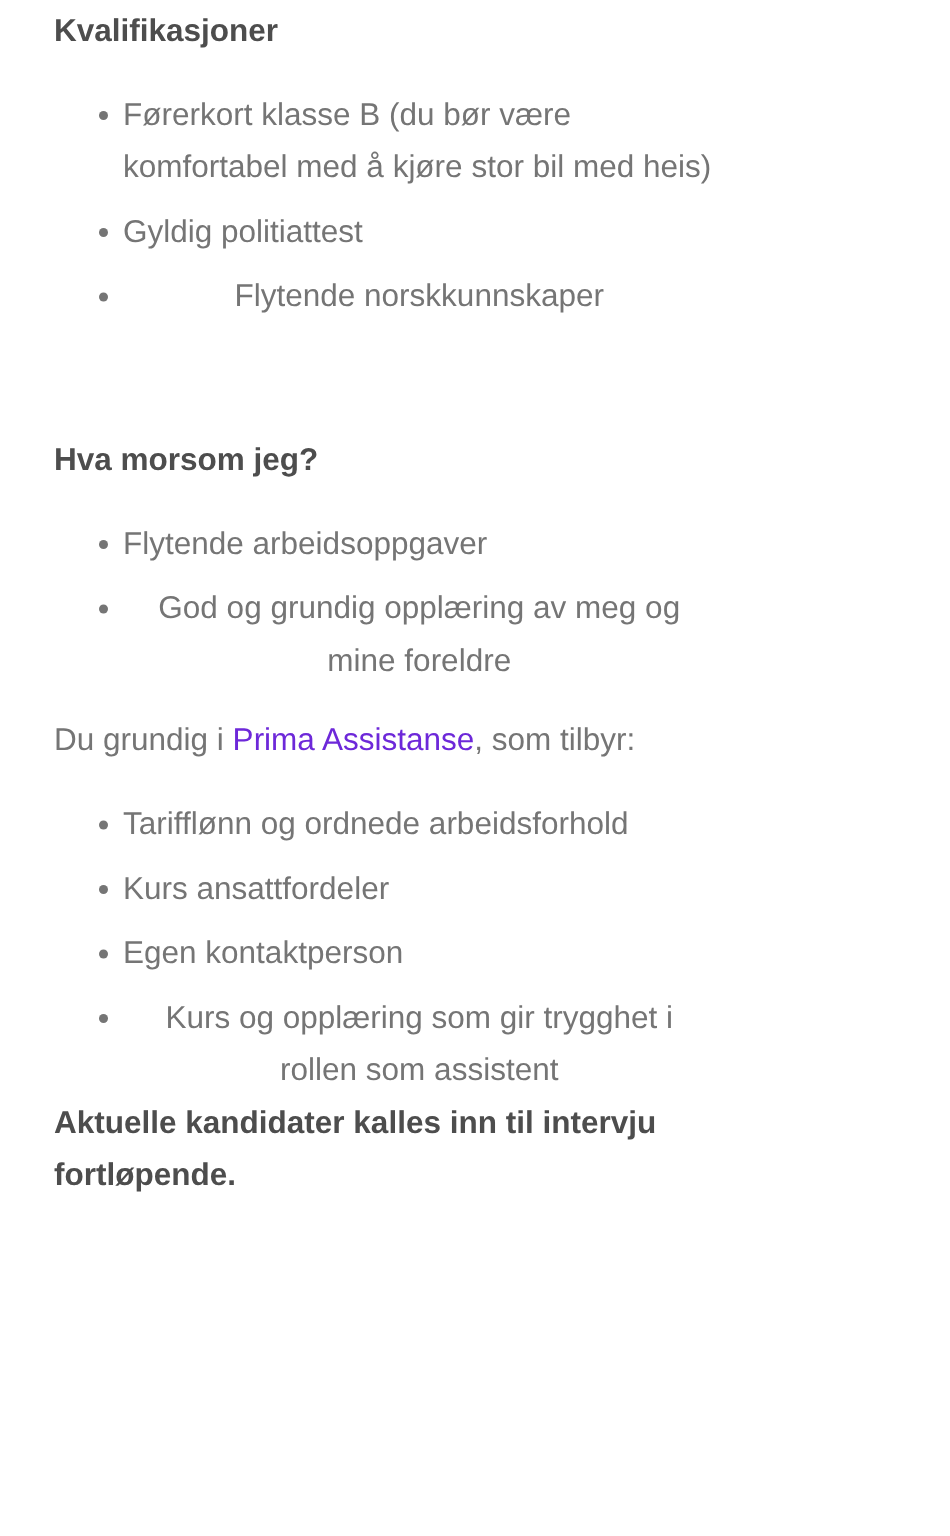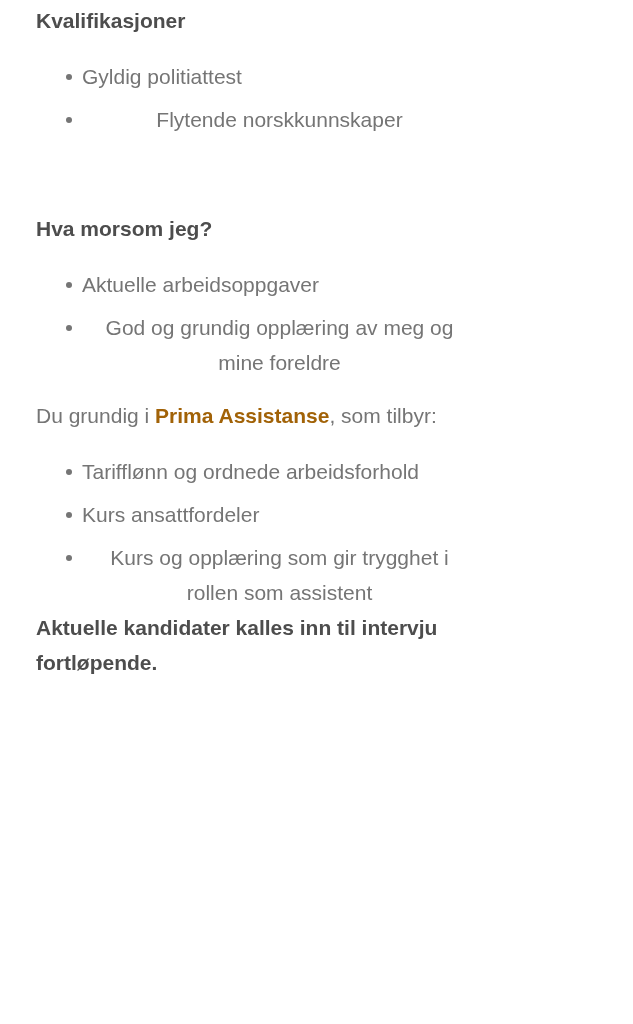--- a/index.html
+++ b/index.html
@@ -45,55 +45,57 @@
       position: absolute;
       left: 0;
       top: 15px;
       width: 6px;
       height: 6px;
       border-radius: 50%;
       background: #757575;
     }
     p.employment-paragraph { margin-top: 18px; }
     p.employment-paragraph .company-bold {
-      font-weight: 700;
-      color: #a16207;
+      font-weight: 400;
+      color: #6d28d9;
       text-align: right;
     }
     p.interview-note {
       font-weight: 700;
       color: #4d4d4d;
     }
     p.farewell-line { margin-top: 24px; }
   </style>
 </head>
 <body>
 
 <div class="content">
 
   <h3 class="section-heading">Kvalifikasjoner</h3>
 
   <ul class="bullet-list">
+    <li>Førerkort klasse B (du bør være komfortabel med å kjøre stor bil med heis)</li>
     <li>Gyldig politiattest</li>
     <li>Flytende norskkunnskaper</li>
   </ul>
 
   <h3 class="section-heading heading-gap">Hva morsom jeg?</h3>
 
   <ul class="bullet-list">
-    <li>Aktuelle arbeidsoppgaver</li>
+    <li>Flytende arbeidsoppgaver</li>
     <li>God og grundig opplæring av meg og mine foreldre</li>
   </ul>
 
   <p class="employment-paragraph">
     <span>Du grundig i </span><span class="company-bold">Prima Assistanse</span><span>, som tilbyr:</span>
   </p>
 
   <ul class="bullet-list">
     <li>Tarifflønn og ordnede arbeidsforhold</li>
     <li>Kurs ansattfordeler</li>
+    <li>Egen kontaktperson</li>
     <li>Kurs og opplæring som gir trygghet i rollen som assistent</li>
   </ul>
 
   <p class="interview-note">Aktuelle kandidater kalles inn til intervju fortløpende.</p>
 
 
 </div>
 
 </body></html>

